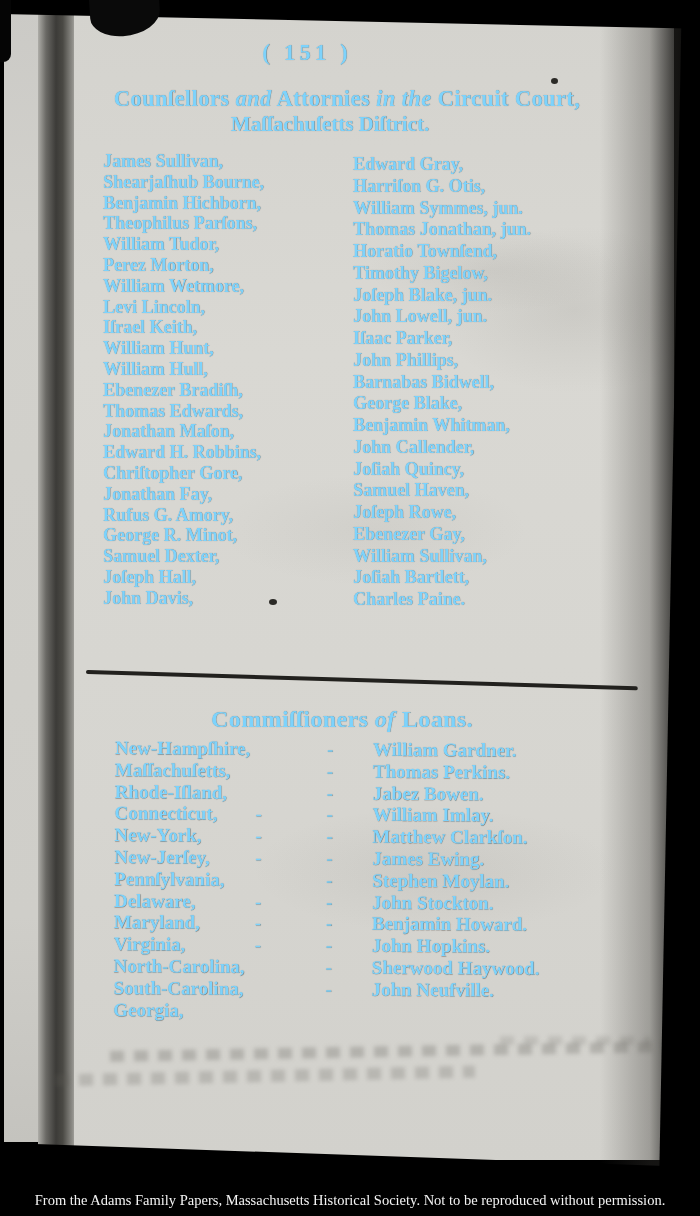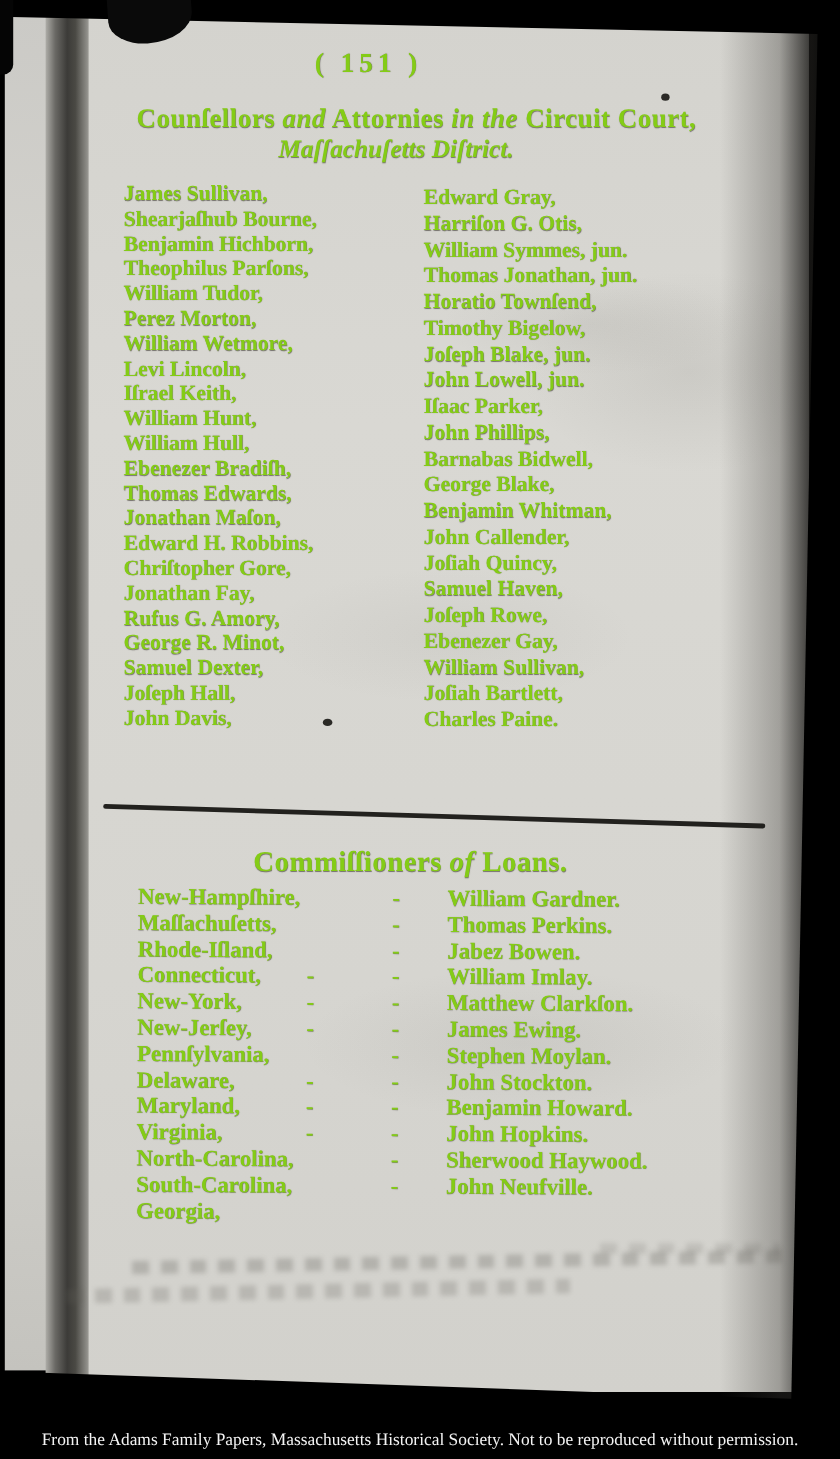--- a/index.html
+++ b/index.html
@@ -29,28 +29,28 @@
           transform:rotate(1.2deg);transform-origin:left top;}
   .gutter-top-blob{position:absolute;left:90px;top:-8px;width:70px;height:44px;background:#0a0a0a;
           border-radius:0 0 55% 45%;transform:rotate(-4deg);}
   .edge-right{position:absolute;left:682px;top:-10px;width:70px;height:1250px;background:#000;
           transform:rotate(1.1deg);transform-origin:left top;}
   .edge-bottom-slant{position:absolute;left:-20px;top:1142px;width:780px;height:120px;background:#000;
           transform:rotate(2deg);transform-origin:left top;}
   .edge-bottom{position:absolute;left:0;top:1190px;width:700px;height:26px;background:#000;}
 
   
-  .content{position:absolute;left:0;top:0;width:700px;height:1216px;color:#84cc16;
+  .content{position:absolute;left:0;top:0;width:700px;height:1216px;color:#7dd3fc;
            text-shadow:0.3px 0.3px 0.7px rgba(64,60,54,.65);}
   .pageno{position:absolute;left:17px;top:40px;width:580px;text-align:center;
           font-size:23px;font-weight:bold;letter-spacing:4px;}
   .title{position:absolute;left:57px;top:86px;width:580px;text-align:center;
          font-size:22.5px;font-weight:bold;margin:0;letter-spacing:.4px;}
   .subtitle{position:absolute;left:40px;top:112px;width:580px;text-align:center;
-         font-size:21px;font-weight:bold;font-style:italic;margin:0;}
+         font-size:21px;font-weight:bold;margin:0;}
   .col{position:absolute;font-size:18px;font-weight:bold;white-space:nowrap;}
   .col.left{left:103px;top:151px;line-height:20.8px;}
   .col.right{left:353px;top:154px;line-height:21.75px;}
   .name{display:block;}
 
   .divider{position:absolute;left:86px;top:670px;width:552px;height:3.5px;background:#22211e;
            transform:rotate(1.7deg);transform-origin:left center;border-radius:2px;}
 
   .loans-title{position:absolute;left:40px;top:694px;width:580px;text-align:center;
          font-size:24px;font-weight:bold;margin:12px;letter-spacing:.4px;}

